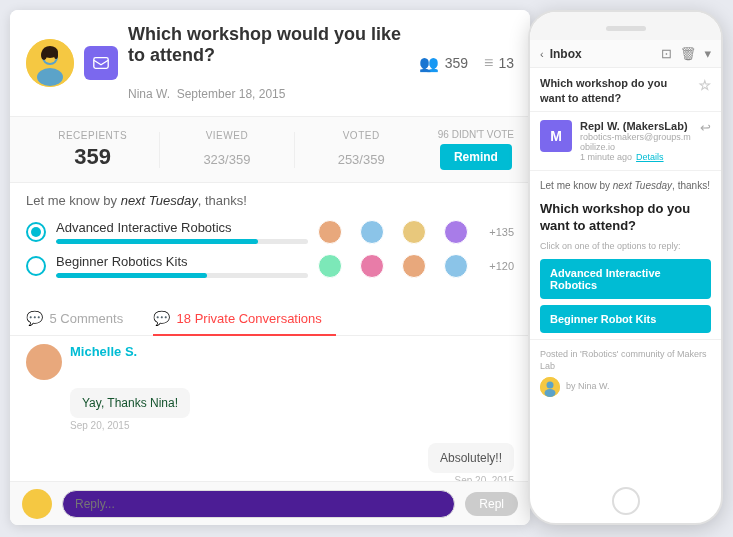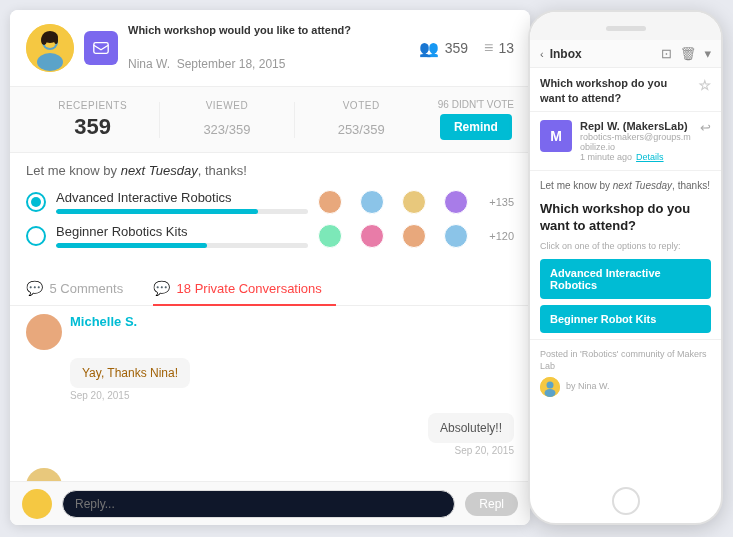--- a/index.html
+++ b/index.html
@@ -55,21 +55,21 @@
       align-items: center;
       justify-content: center;
       margin-right: 10px;
       flex-shrink: 0;
     }
     .header-icon svg { width: 18px; height: 18px; fill: #fff; }
     .header-title {
       flex: 1;
     }
     .header-title h2 {
-      font-size: 11px;
+      font-size: 18px;
       font-weight: 600;
       color: #333;
       margin-bottom: 18px;
     }
     .header-title span {
       font-size: 12px;
       color: #999;
     }
     .header-stats {
       display: flex;
@@ -270,21 +270,21 @@
       font-size: 13px;
       font-weight: 600;
       color: #00bcd4;
       cursor: pointer;
     }
     .comment-bubble {
       background: #f5f5f5;
       border-radius: 8px;
       padding: 8px 12px;
       font-size: 12px;
-      color: #a16207;
+      color: #14532d;
       margin-left: 44px;
       display: inline-block;
       max-width: 200px;
     }
     .comment-date {
       font-size: 10px;
       color: #bbb;
       margin-top: 2px;
       margin-left: 44px;
     }
@@ -337,21 +337,21 @@
       flex-shrink: 0;
     }
     .reply-input {
       flex: 1;
       height: 28px;
       border: 1px solid #ddd;
       border-radius: 14px;
       padding: 0 12px;
       font-size: 12px;
       color: #999;
-      background: #0f172a;
+      background: #4c1d95;
     }
     .reply-btn {
       background: #ccc;
       color: #fff;
       border: none;
       border-radius: 14px;
       padding: 5px 14px;
       font-size: 12px;
       font-weight: 400;
       cursor: pointer;

